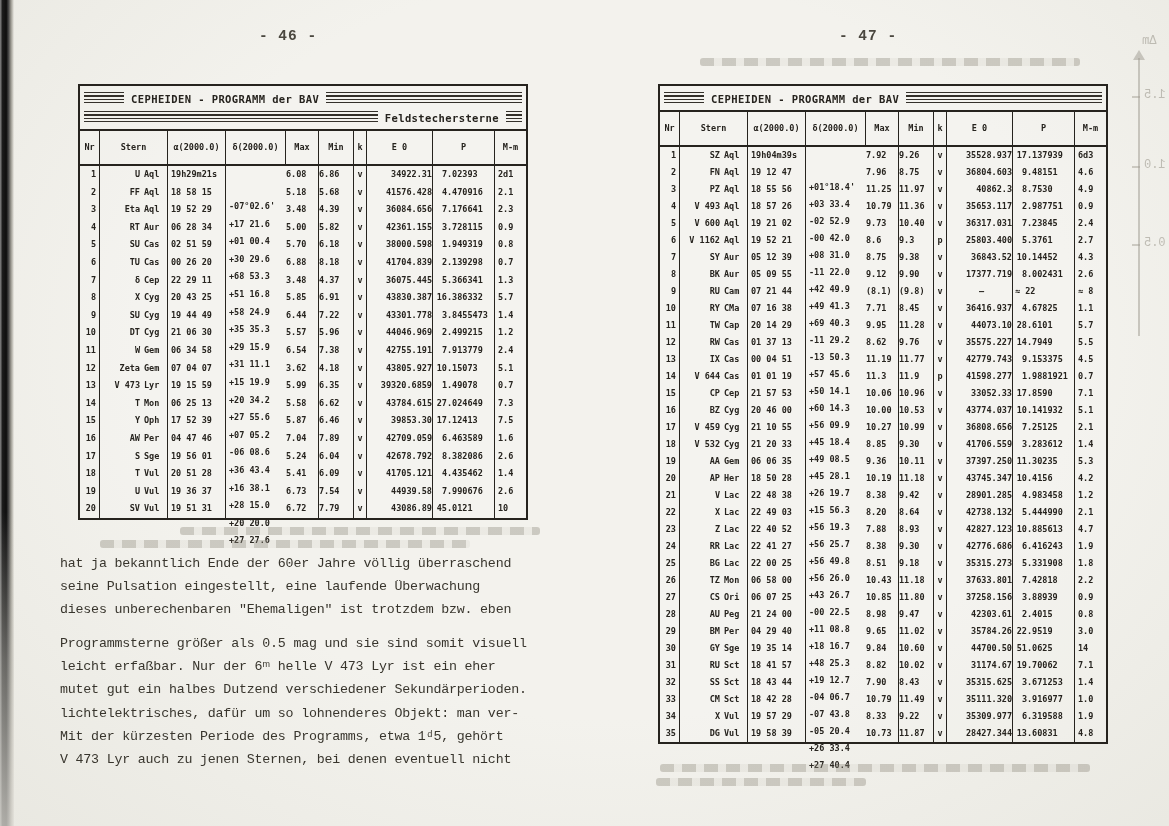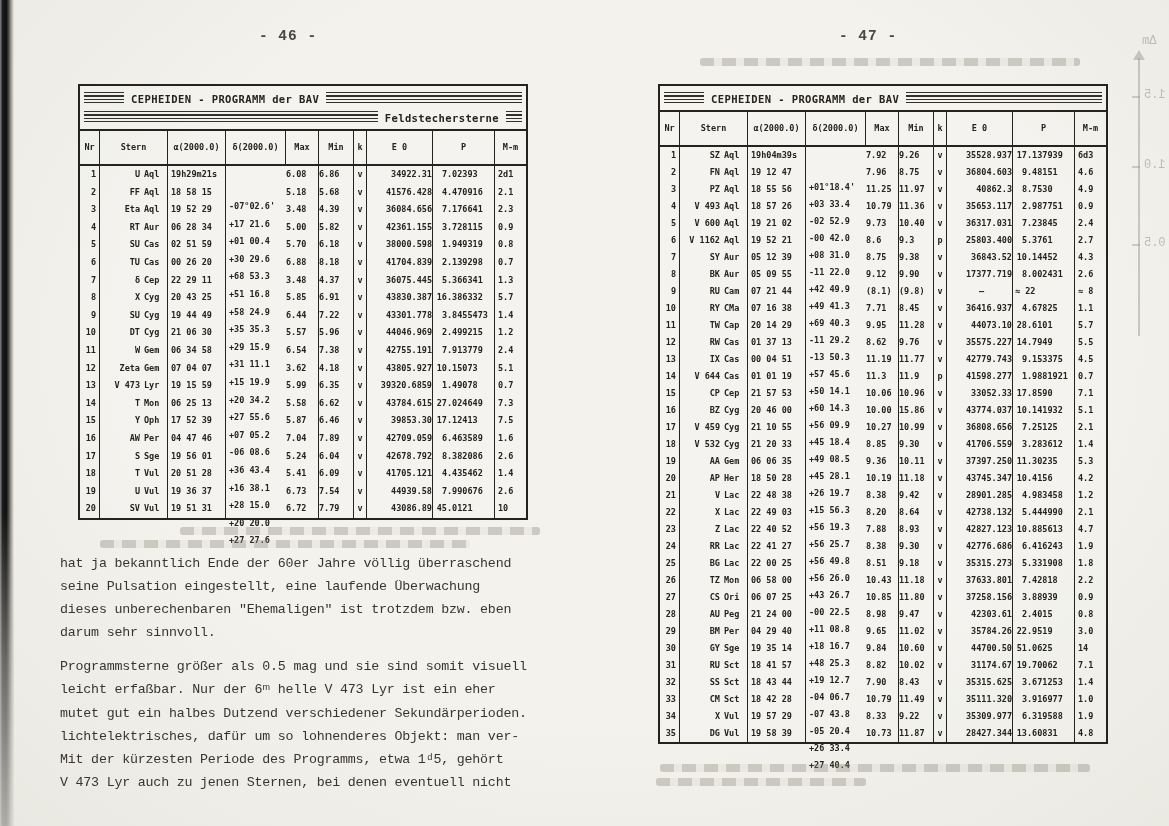--- a/index.html
+++ b/index.html
@@ -384,21 +384,20 @@
   </div>
 
   <div class="bleedbar" style="left:180px; top:527px; width:360px;"></div>
   <div class="bleedbar" style="left:100px; top:540px; width:370px;"></div>
 
   <div class="bodytext">
     <div class="para">
         <div class="tline">hat ja bekanntlich Ende der 60er Jahre völlig überraschend</div>
         <div class="tline">seine Pulsation eingestellt, eine laufende Überwachung</div>
         <div class="tline">dieses unberechenbaren "Ehemaligen" ist trotzdem bzw. eben</div>
-        <div class="tline">darum sehr sinnvoll.</div>
       </div>
     <div class="para">
         <div class="tline">Programmsterne größer als 0.5 mag und sie sind somit visuell</div>
         <div class="tline">leicht erfaßbar. Nur der 6ᵐ helle V 473 Lyr ist ein eher</div>
         <div class="tline">mutet gut ein halbes Dutzend verschiedener Sekundärperioden.</div>
         <div class="tline">lichtelektrisches, dafür um so lohnenderes Objekt: man ver-</div>
         <div class="tline">Mit der kürzesten Periode des Programms, etwa 1ᵈ5, gehört</div>
         <div class="tline">V 473 Lyr auch zu jenen Sternen, bei denen eventuell nicht</div>
       </div>
   </div>
@@ -621,21 +620,21 @@
           <div class="cell c9"><span class="ip">17</span><span>.8590</span></div>
           <div class="cell c10">7.1</div>
         </div>
         <div class="trow">
           <div class="cell c0">16</div>
           <div class="cell c1">BZ</div>
           <div class="cell c2">Cyg</div>
           <div class="cell c3">20 46 00</div>
           <div class="cell c4">+45 18.4</div>
           <div class="cell c5">10.00</div>
-          <div class="cell c6">15.86</div>
+          <div class="cell c6">10.53</div>
           <div class="cell c7">v</div>
           <div class="cell c8">43774.037</div>
           <div class="cell c9"><span class="ip">10</span><span>.141932</span></div>
           <div class="cell c10">5.1</div>
         </div>
         <div class="trow">
           <div class="cell c0">17</div>
           <div class="cell c1">V 459</div>
           <div class="cell c2">Cyg</div>
           <div class="cell c3">21 10 55</div>

